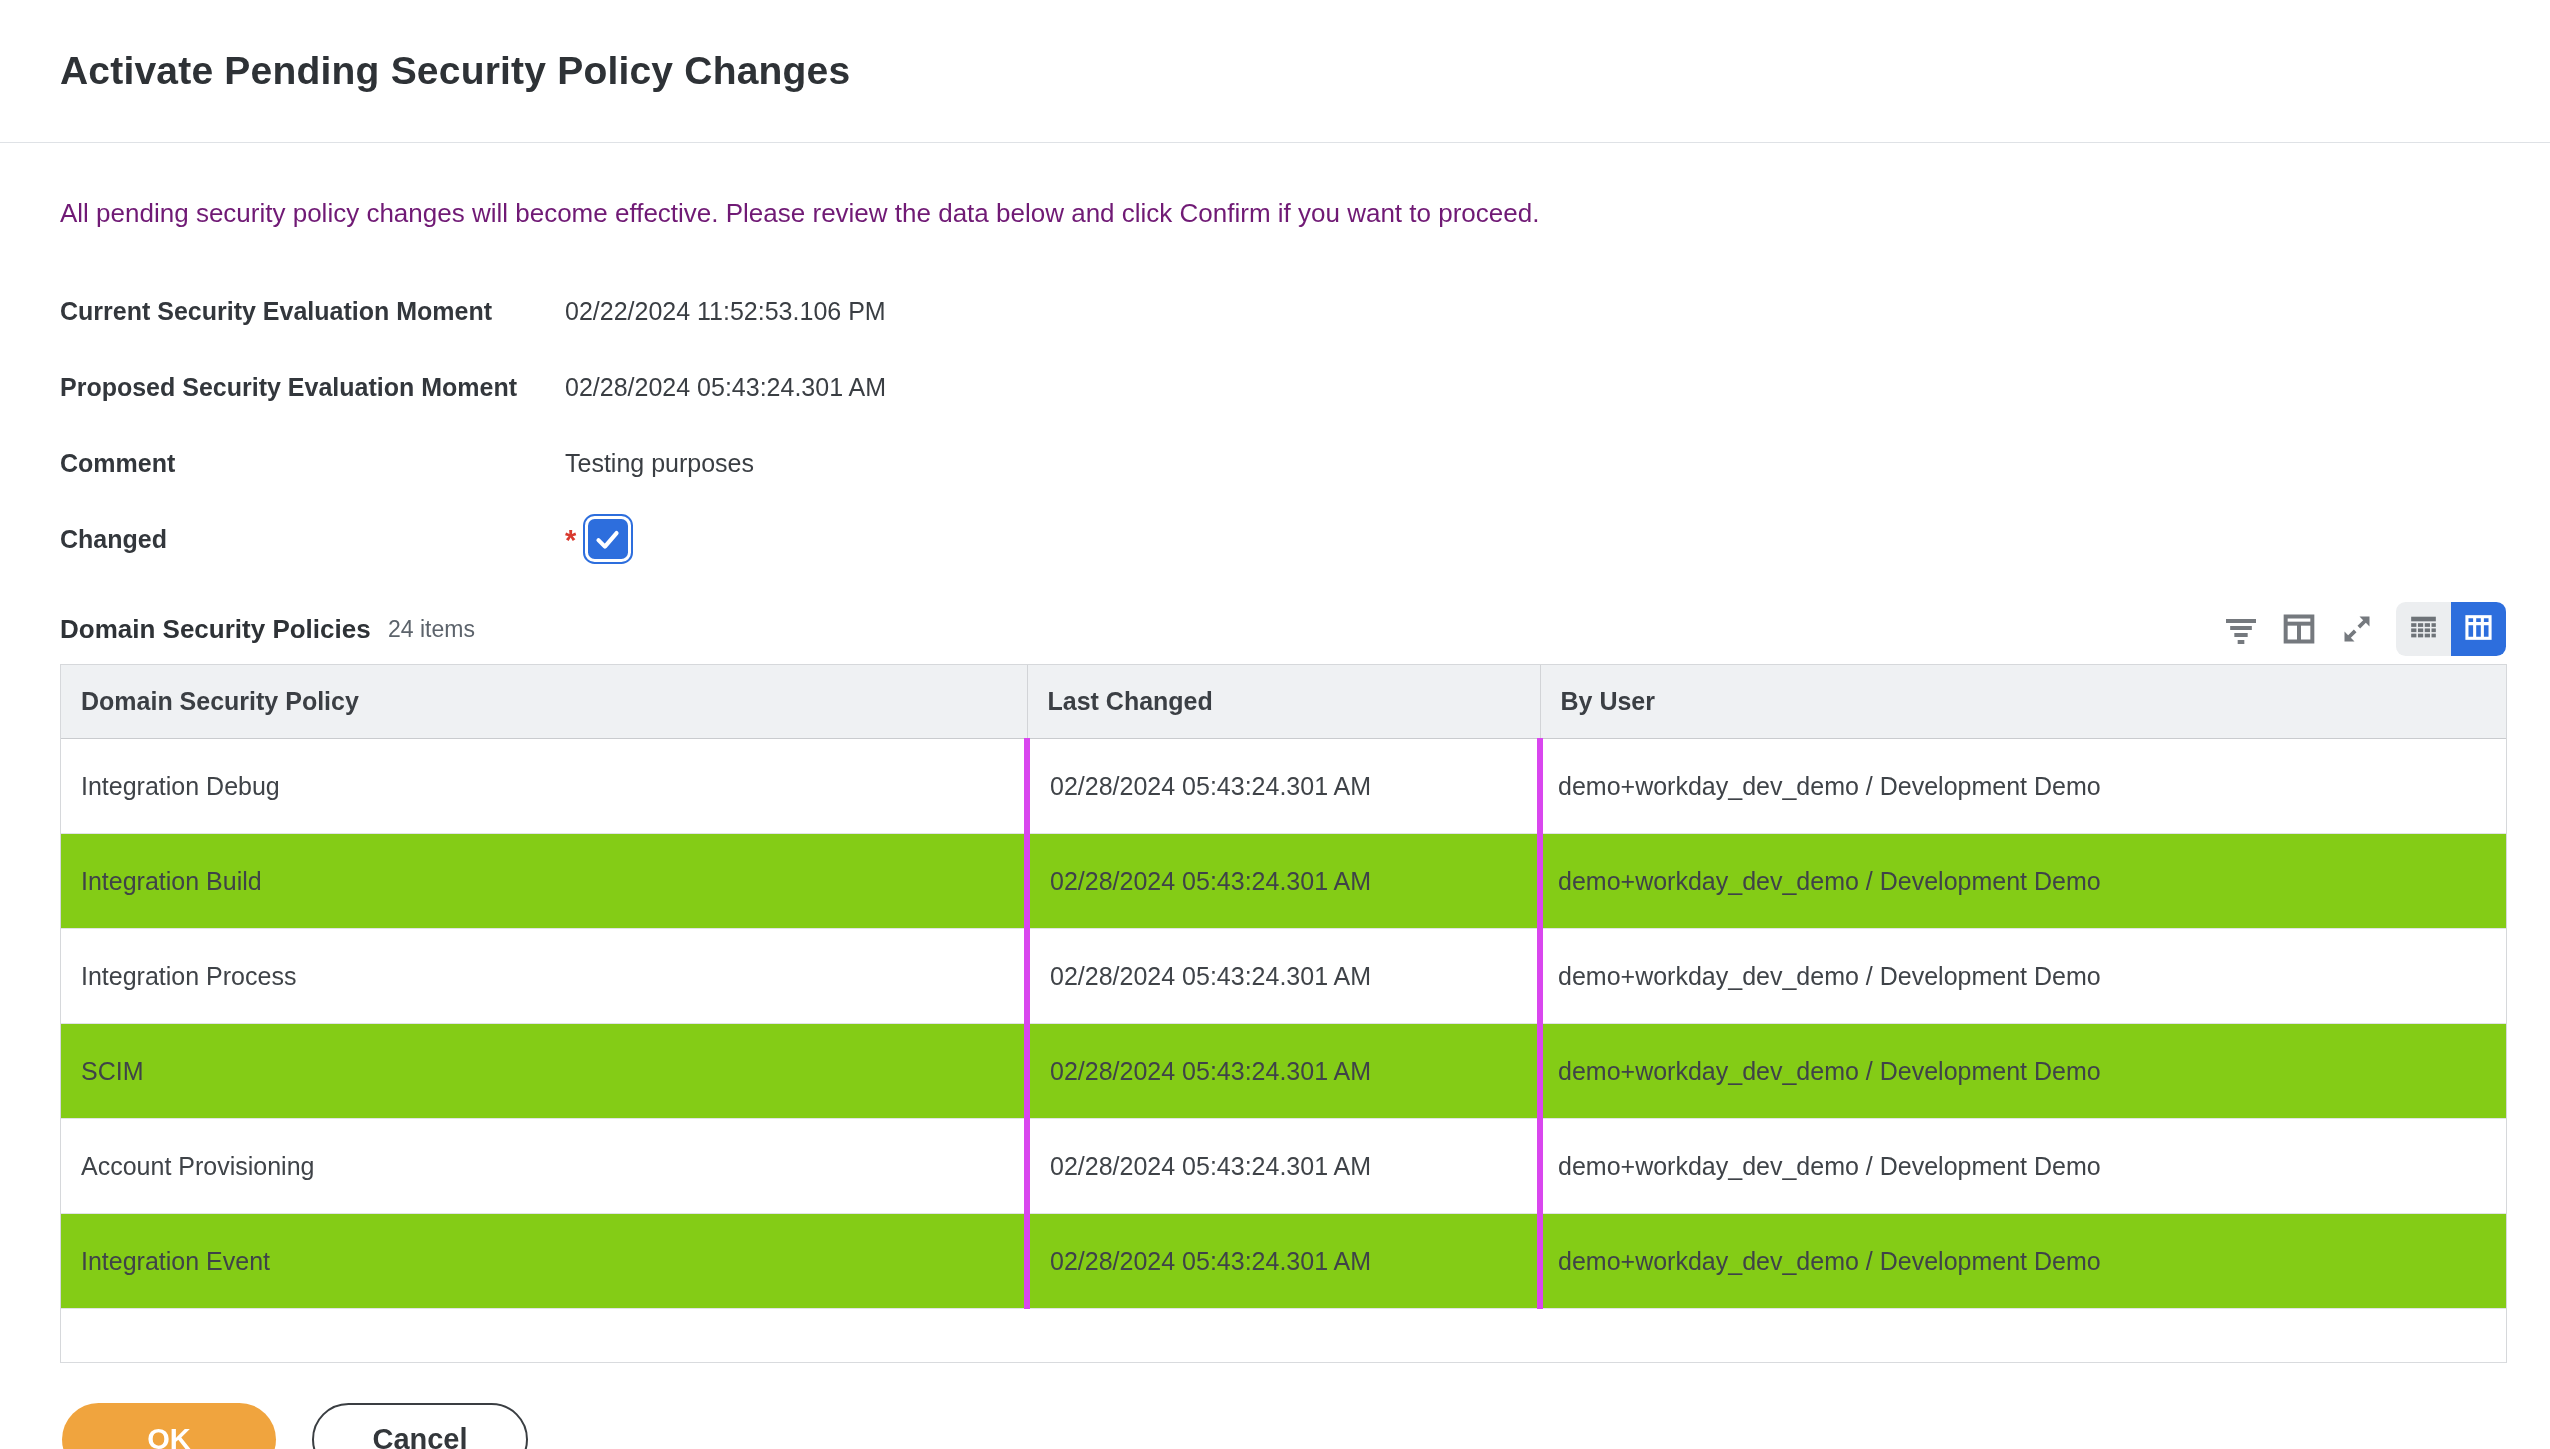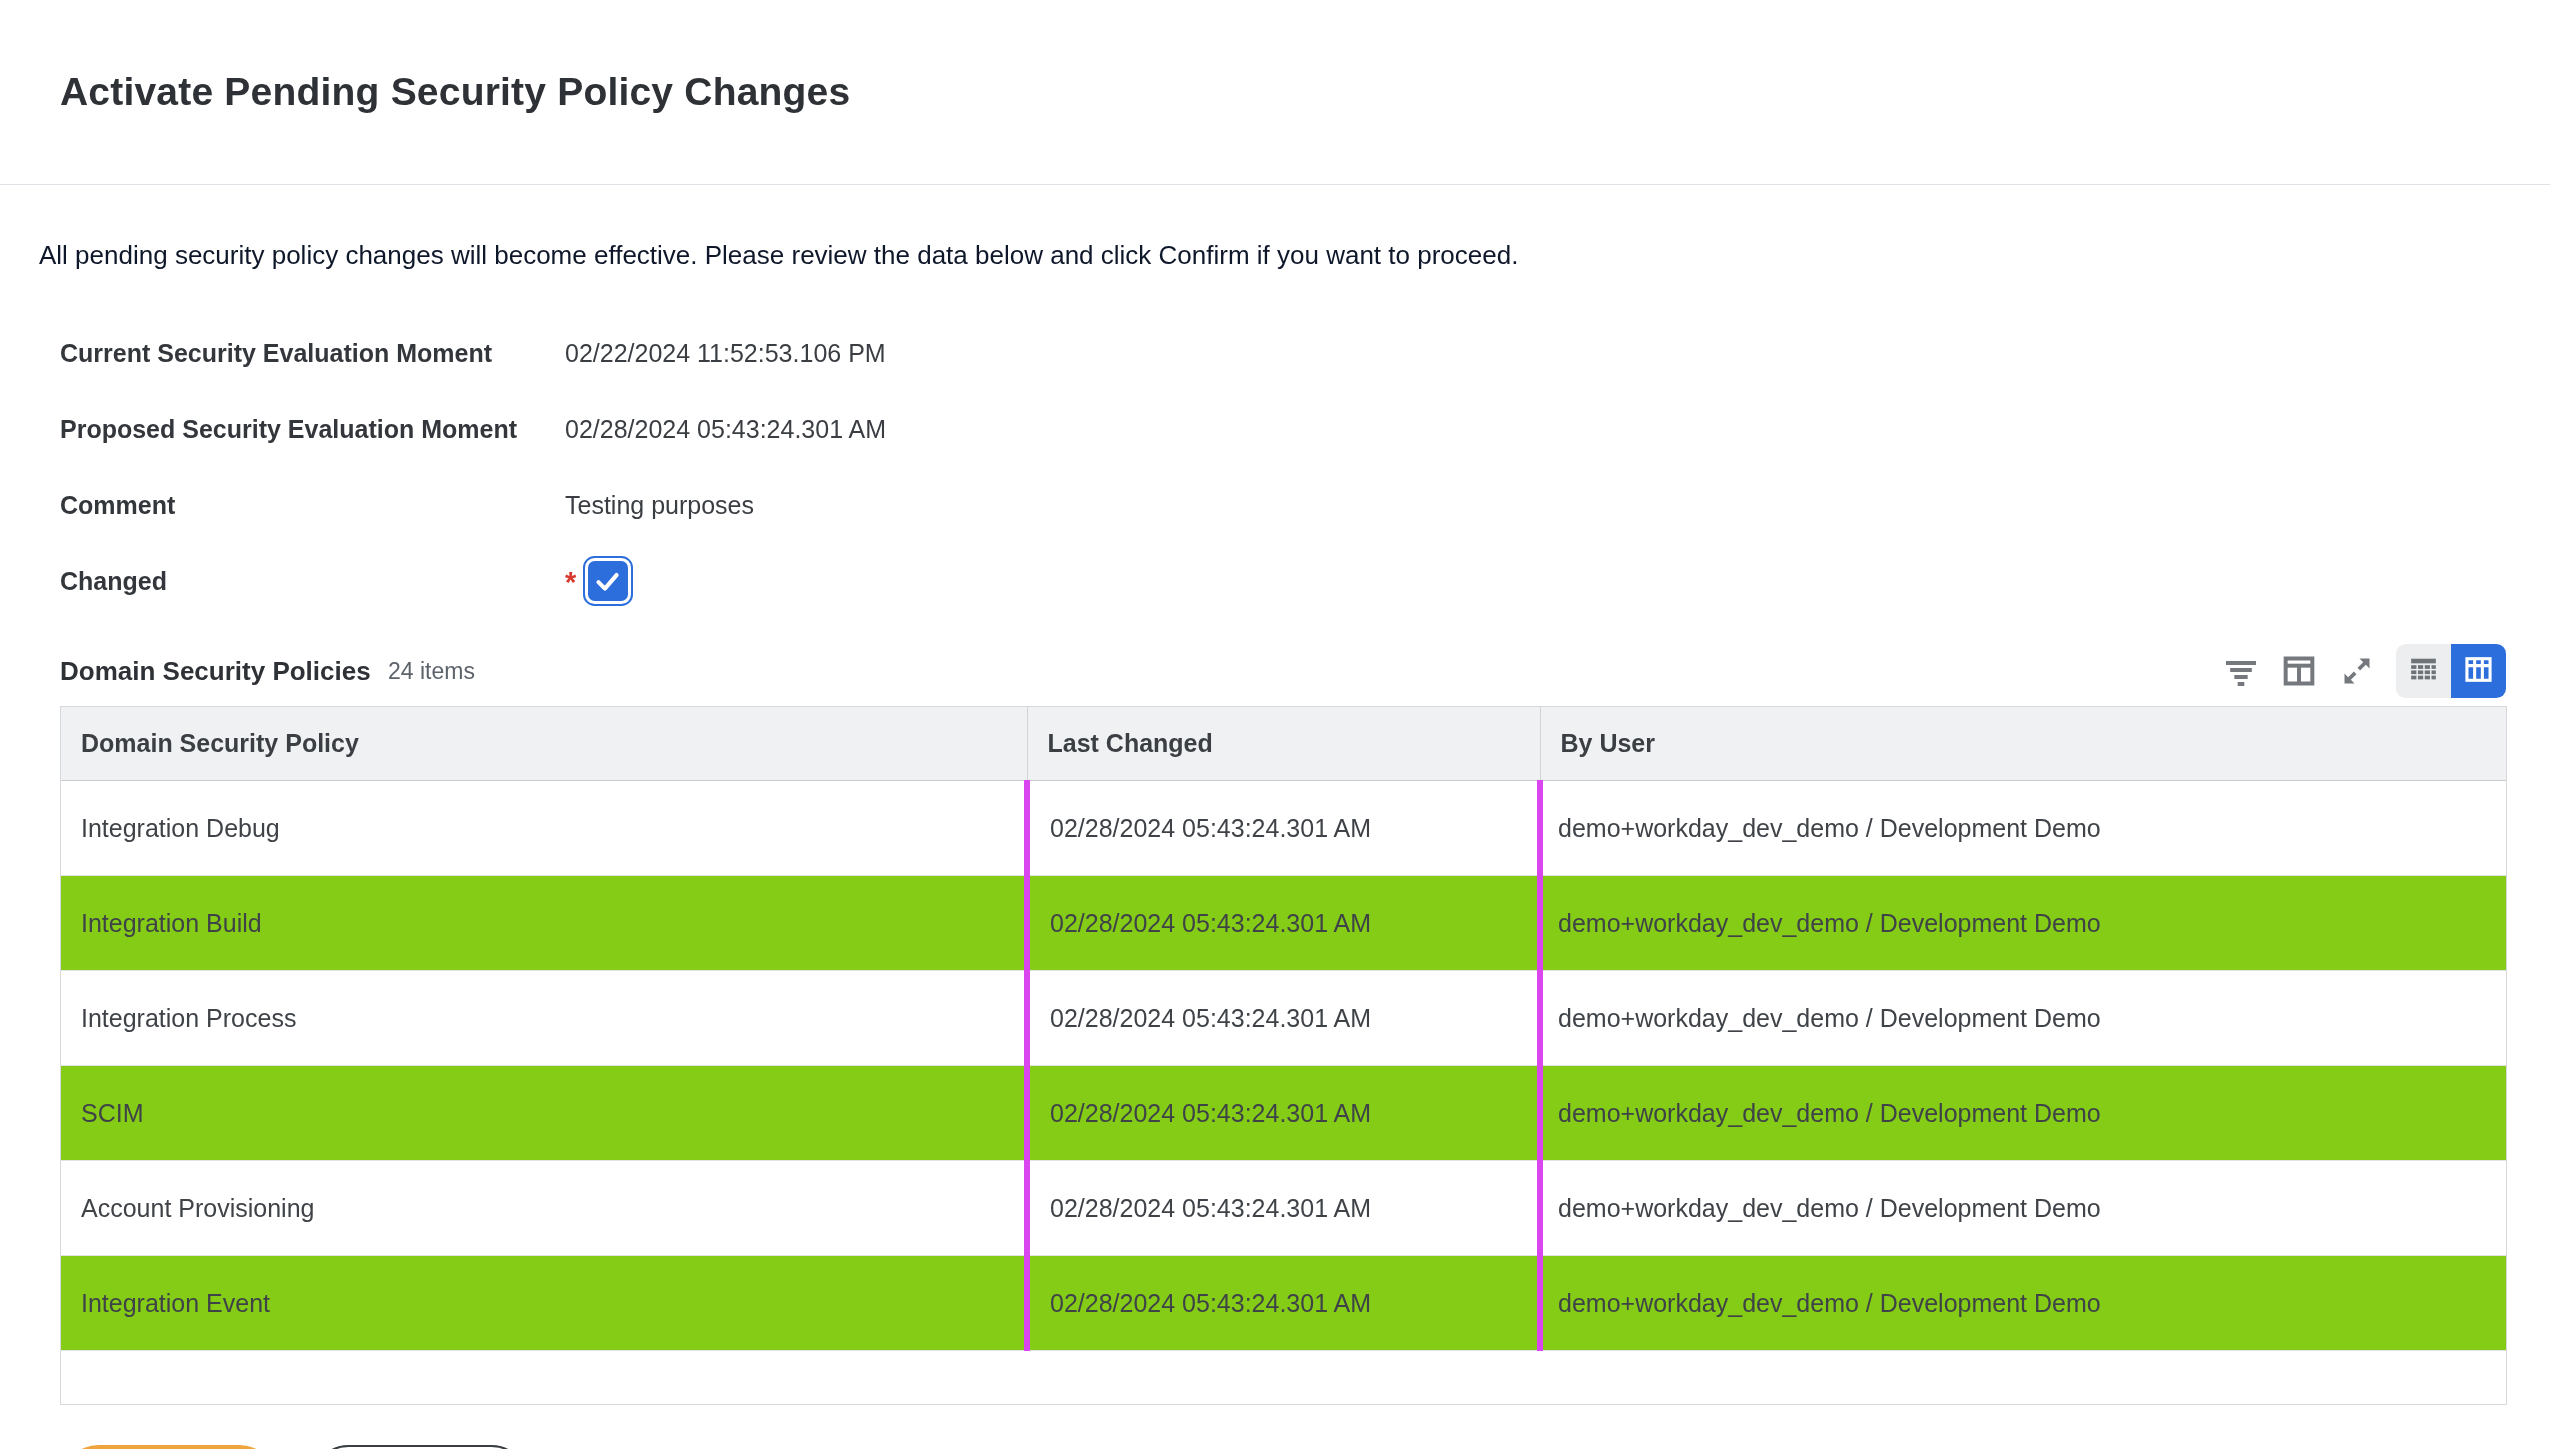--- a/index.html
+++ b/index.html
@@ -6,27 +6,27 @@
   html,body { background:#fff; }
   body {
     font-family:"Liberation Sans","DejaVu Sans",sans-serif;
     color:#33373c;
     width:2550px; height:1450px; overflow:hidden; position:relative;
   }
   .page { width:2550px; height:1450px; background:#fff; }
 
   
   .page-header {
-    height:185px; border-bottom:1.9px solid #dfe2e6;
+    height:143px; border-bottom:1.9px solid #dfe2e6;
     display:flex; align-items:center; padding:0 60px;
   }
   .page-title { font-size:39px; font-weight:bold; color:#2e3236; letter-spacing:0.2px; }
 
   
-  .intro { padding:55px 60px 0 39px; font-size:26px; color:#0f172a; }
+  .intro { padding:55px 60px 0 60px; font-size:26px; color:#701a75; }
 
   
   .fields { margin:44px 60px 0 60px; }
   .field-row { display:flex; align-items:center; height:76px; }
   .field-label { width:505px; font-weight:bold; font-size:25px; color:#33373c; }
   .field-value { font-size:25px; color:#3a3e43; }
 
   .confirm-wrap { display:flex; align-items:center; }
   .required-star { color:#d93a2f; font-size:29px; font-weight:bold; margin-right:6.7px; margin-top:3.9px; }
   .checkbox-outer {

